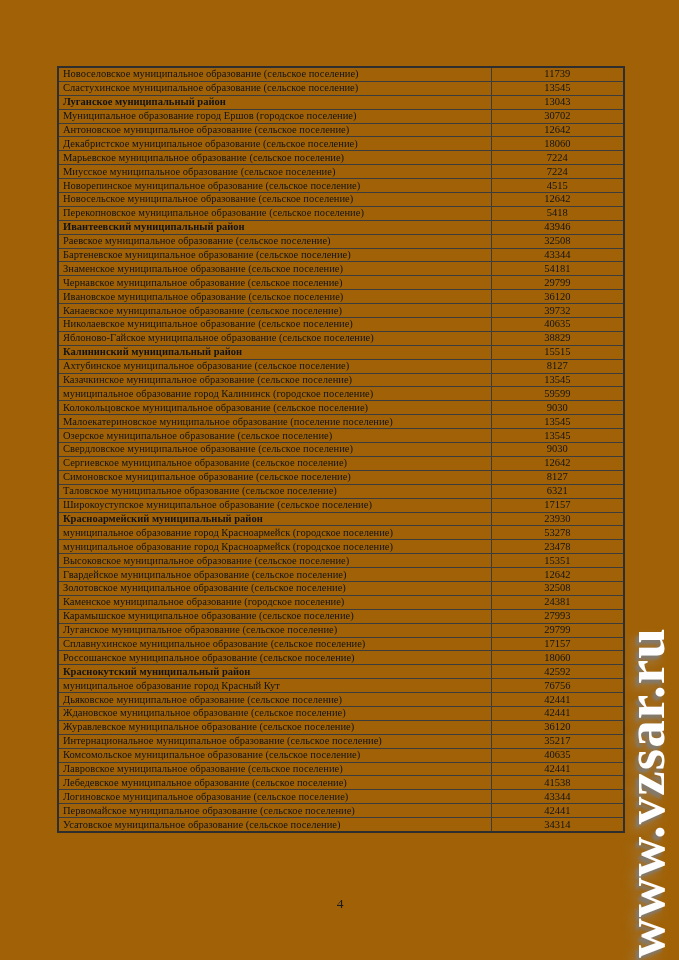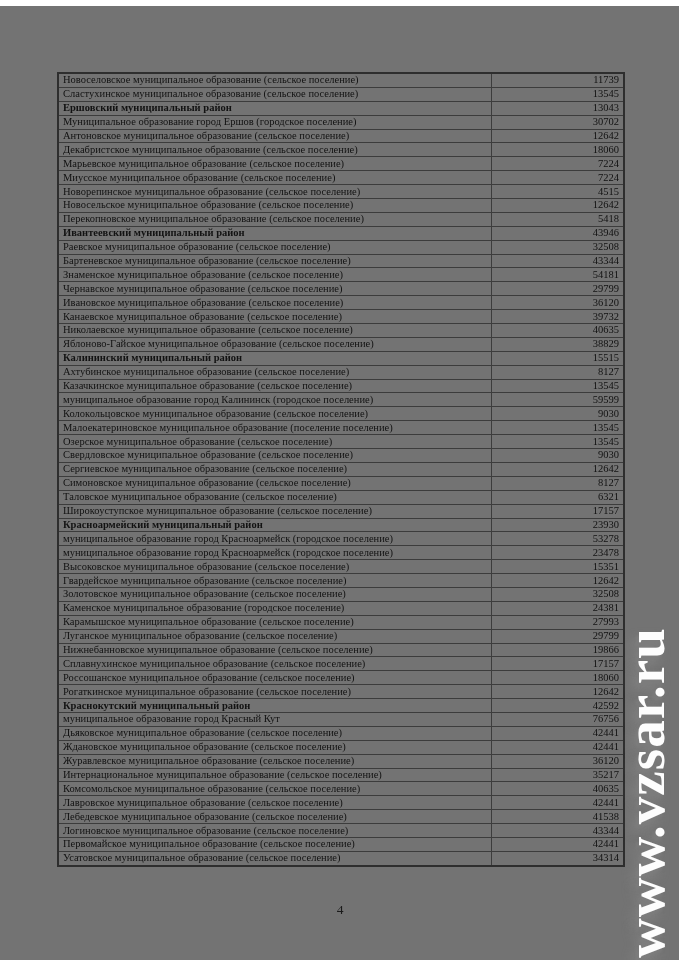--- a/index.html
+++ b/index.html
@@ -10,22 +10,21 @@
     width: 679px;
     height: 960px;
     position: relative;
     background: #ffffff;
     overflow: hidden;
     font-family: "Liberation Serif", "DejaVu Serif", serif;
   }
   .page {
     position: absolute;
     inset: 0;
-    background: #737373;
-    margin-top: 6px;
+    background: #a16207;
   }
   table.doc-table {
     position: absolute;
     left: 57px;
     top: 66px;
     width: 566px;
     border-collapse: collapse;
     table-layout: fixed;
     border: 2px solid #2e2e2e;
   }
@@ -36,21 +35,21 @@
     font-size: 10.5px;
     line-height: 12px;
     height: 12.9px;
     padding: 0 4px;
     color: #121212;
     white-space: nowrap;
     overflow: hidden;
     vertical-align: middle;
   }
   table.doc-table td.name { text-align: left; }
-  table.doc-table td.value { text-align: right; }
+  table.doc-table td.value { text-align: center; }
   table.doc-table tr.bold-row td.name { font-weight: bold; }
   .page-number {
     position: absolute;
     left: 57px;
     top: 896px;
     width: 566px;
     text-align: center;
     font-size: 13.5px;
     color: #1a1a1a;
   }
@@ -85,21 +84,21 @@
     <tbody>
         <tr>
           <td class="name">Новоселовское муниципальное образование (сельское поселение)</td>
           <td class="value">11739</td>
         </tr>
         <tr>
           <td class="name">Сластухинское муниципальное образование (сельское поселение)</td>
           <td class="value">13545</td>
         </tr>
         <tr class="bold-row">
-          <td class="name">Ершовский муниципальный район</td>
+          <td class="name">Луганское муниципальный район</td>
           <td class="value">13043</td>
         </tr>
         <tr>
           <td class="name">Муниципальное образование город Ершов (городское поселение)</td>
           <td class="value">30702</td>
         </tr>
         <tr>
           <td class="name">Антоновское муниципальное образование (сельское поселение)</td>
           <td class="value">12642</td>
         </tr>
@@ -241,35 +240,27 @@
         </tr>
         <tr>
           <td class="name">Карамышское муниципальное образование (сельское поселение)</td>
           <td class="value">27993</td>
         </tr>
         <tr>
           <td class="name">Луганское муниципальное образование (сельское поселение)</td>
           <td class="value">29799</td>
         </tr>
         <tr>
-          <td class="name">Нижнебанновское муниципальное образование (сельское поселение)</td>
-          <td class="value">19866</td>
-        </tr>
-        <tr>
           <td class="name">Сплавнухинское муниципальное образование (сельское поселение)</td>
           <td class="value">17157</td>
         </tr>
         <tr>
           <td class="name">Россошанское муниципальное образование (сельское поселение)</td>
           <td class="value">18060</td>
         </tr>
-        <tr>
-          <td class="name">Рогаткинское муниципальное образование (сельское поселение)</td>
-          <td class="value">12642</td>
-        </tr>
         <tr class="bold-row">
           <td class="name">Краснокутский муниципальный район</td>
           <td class="value">42592</td>
         </tr>
         <tr>
           <td class="name">муниципальное образование город Красный Кут</td>
           <td class="value">76756</td>
         </tr>
         <tr>
           <td class="name">Дьяковское муниципальное образование (сельское поселение)</td>

